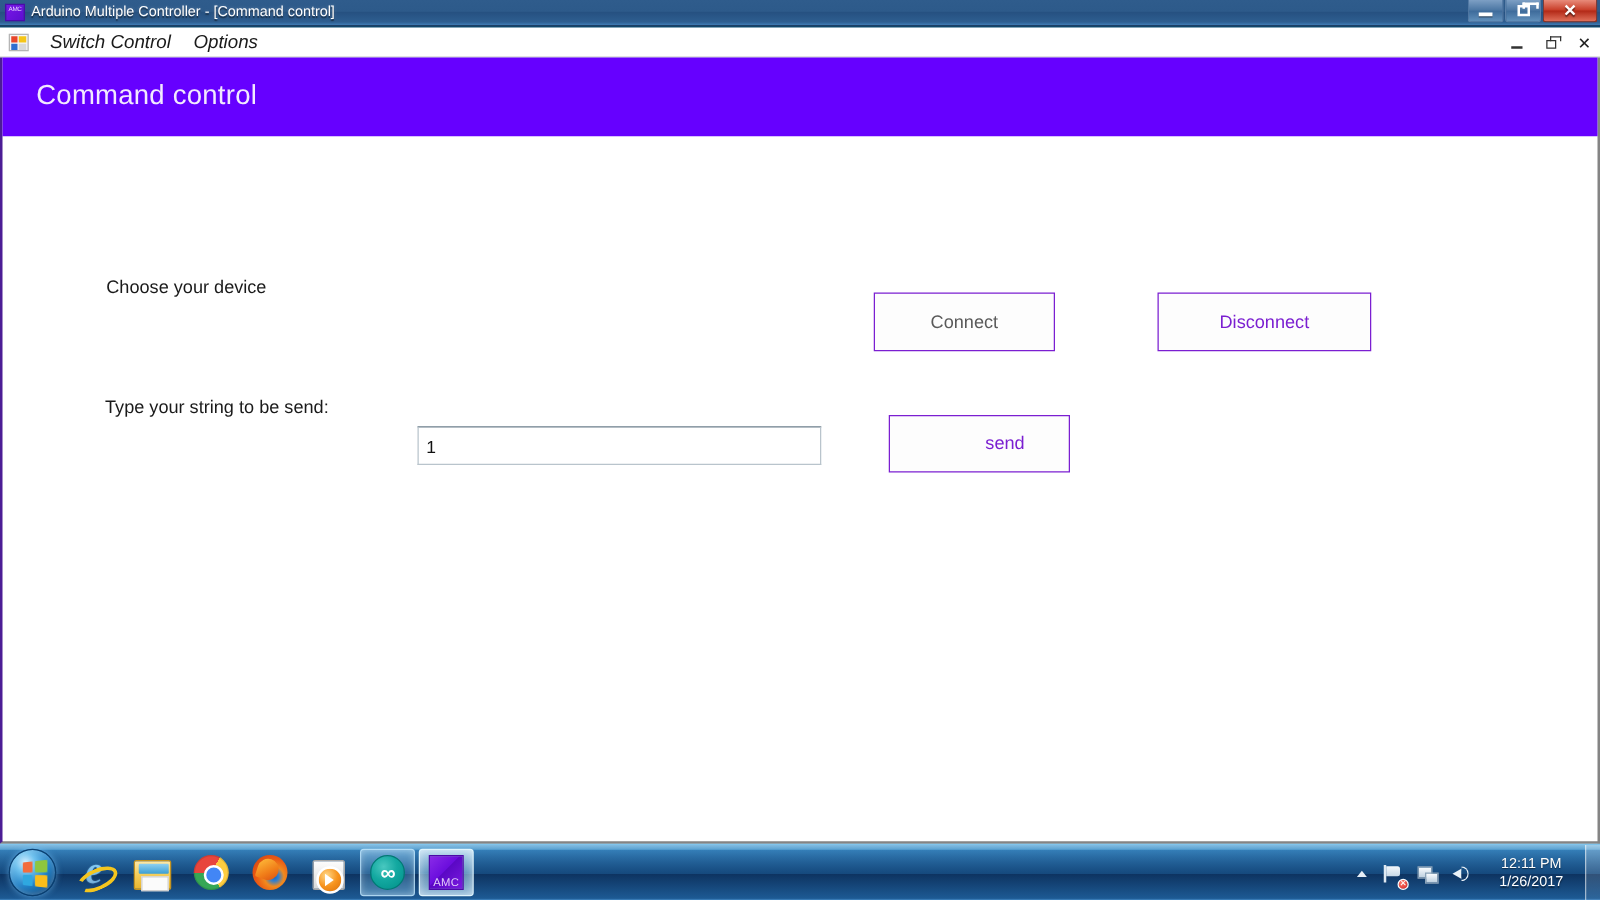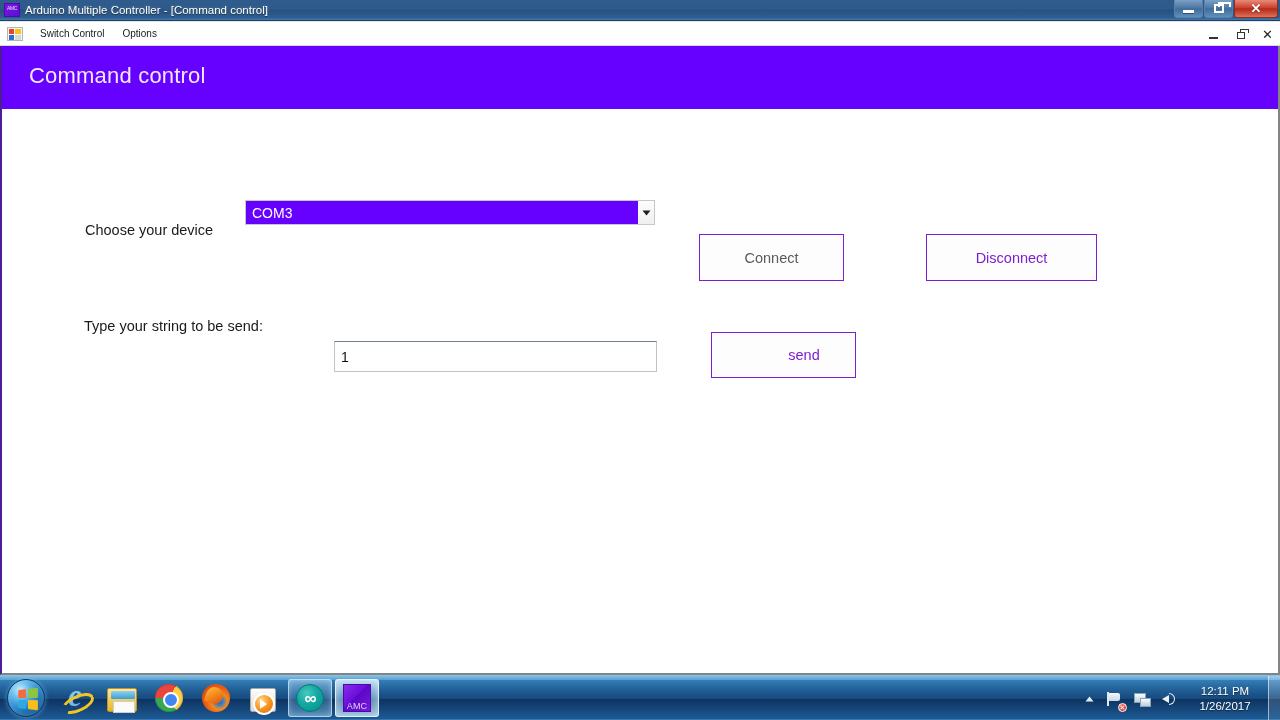--- a/index.html
+++ b/index.html
@@ -8,21 +8,21 @@
     width: 1280px;
     height: 720px;
     overflow: hidden;
     font-family: "Liberation Sans", sans-serif;
   }
 
   #screen {
     position: relative;
     width: 1280px;
     height: 720px;
-    background: #e5e5e5;
+    background: #0c4a6e;
   }
 
   
   .titlebar {
     position: absolute;
     left: 0; top: 0;
     width: 1280px; height: 21px;
     background: linear-gradient(to bottom, #2f5c8c 0%, #2d5a8a 45%, #265181 50%, #2e5e90 88%, #3f7cb5 100%);
     display: flex;
     align-items: center;
@@ -117,26 +117,27 @@
   }
   .mdi-icon i {
     position: absolute; display: block;
   }
   .mdi-icon i:nth-child(1){ left:1px; top:1px;  width:5px; height:5px; background:#e8462a; }
   .mdi-icon i:nth-child(2){ left:7px; top:1px;  width:6px; height:5px; background:#f5c518; }
   .mdi-icon i:nth-child(3){ left:1px; top:7px;  width:5px; height:5px; background:#2f6fd0; }
   .mdi-icon i:nth-child(4){ left:7px; top:7px;  width:6px; height:5px; background:#d8d8d8; }
 
   .menu-item {
-    font-size: 10px;
+    font-size: 15px;
     color: #1a1a1a;
     padding: 3px 9px;
     cursor: default;
     white-space: nowrap;
     font-family: "Liberation Sans", sans-serif;
+    font-style: italic;
   }
 
   .mdi-buttons {
     position: absolute;
     right: 6px; top: 0; height: 24px;
     display: flex; align-items: center; gap: 14px;
   }
   .mdi-btn {
     width: 13px; height: 16px;
     display: flex; align-items: center; justify-content: center;
@@ -570,28 +571,20 @@
   </div>
 
   <div class="client">
 
     <div class="form-header">
       <div class="form-header-title">Command control</div>
     </div>
 
     <div class="row-label" id="lbl-device">Choose your device</div>
 
-    <div class="combo">
-      <div class="combo-value">COM3</div>
-      <div class="combo-arrow">
-        <svg width="9" height="6" viewBox="0 0 9 6" aria-hidden="true">
-          <path d="M0.5 0.5 L8.5 0.5 L4.5 5.5 Z" fill="#1e1e1e"></path>
-        </svg>
-      </div>
-    </div>
 
     <div class="flatbtn" id="btn-disconnect">Disconnect</div>
     <div class="flatbtn" id="btn-connect">Connect</div>
 
     <div class="row-label" id="lbl-string">Type your string to be send:</div>
 
     <div class="textfield">
       <div class="textfield-value">1</div>
     </div>
 

